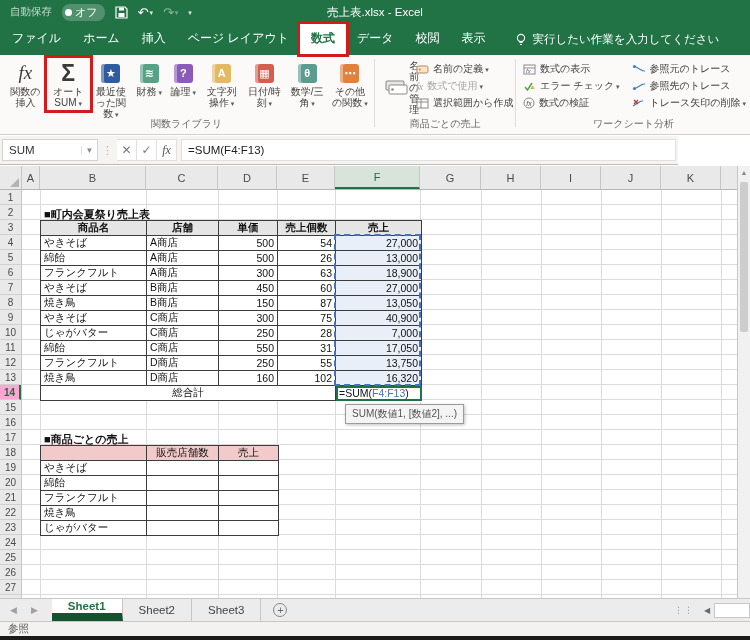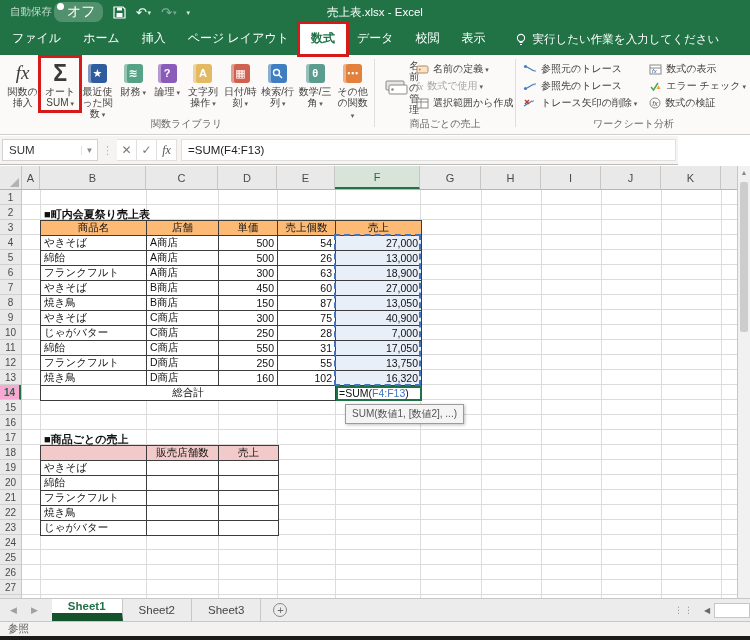--- a/index.html
+++ b/index.html
@@ -3,22 +3,22 @@
 <meta charset="utf-8">
 <style>
   * { margin:0; padding:0; box-sizing:border-box; }
   html,body { width:750px; height:640px; }
   body { font-family:"Liberation Sans","DejaVu Sans",sans-serif; font-size:11px; overflow:hidden; background:#fff; }
   .app { position:relative; width:750px; height:640px; background:#fff; }
 
   
   .titlebar { position:absolute; left:0; top:0; width:750px; height:24px; background:#217346; display:flex; align-items:center; color:#fff; }
   .qat { display:flex; align-items:center; gap:10px; padding-left:10px; }
-  .autosave { display:flex; align-items:center; gap:2px; color:rgba(255,255,255,.72); font-size:10.5px; }
-  .pill { display:flex; gap:3px; background:rgba(255,255,255,.22); border-radius:8px; padding:1px 7px 1px 3px; font-size:14px; color:#fff; }
+  .autosave { display:flex; align-items:center; gap:10px; color:rgba(255,255,255,.72); font-size:10.5px; }
+  .pill { display:flex; align-items:center; gap:3px; background:rgba(255,255,255,.22); border-radius:8px; padding:1px 7px 1px 3px; font-size:11px; color:#fff; }
   .pill .dot { width:7px; height:7px; border-radius:50%; background:#fff; display:inline-block; }
   .qicon { color:#fff; font-size:13px; line-height:1; display:flex; align-items:center; gap:1px; }
   .qicon.dim { opacity:.45; }
   .qcaret { font-size:7px; opacity:.85; }
   .wintitle { position:absolute; left:0; right:0; text-align:center; font-size:11.5px; color:#fff; pointer-events:none; }
 
   
   .tabbar { position:absolute; left:0; top:24px; width:750px; height:31px; background:#217346; display:flex; align-items:flex-end; }
   .tab { color:#fff; font-size:12px; padding:6px 11px 8px 11px; position:relative; }
   .tab.file { padding-left:12px; }
@@ -69,21 +69,21 @@
   .cellsbg { position:absolute; left:22px; top:24px; right:13px; bottom:0;
     background:repeating-linear-gradient(to bottom, #ffffff 0px, #ffffff 14px, #dcdcdc 14px, #dcdcdc 15px); }
   .vline { position:absolute; top:24px; bottom:0; width:1px; background:#dcdcdc; }
   .vscroll { position:absolute; right:0; top:0; width:13px; bottom:0; background:#f1f1f1; border-left:1px solid #c9c7c5; }
   .vscroll .arrow { height:14px; text-align:center; font-size:7px; color:#8a8886; line-height:14px; }
   .vscroll .thumb { position:absolute; left:2px; right:2px; top:16px; height:150px; background:#cdcdcd; border-radius:2px; }
 
   .sheettitle { position:absolute; left:44px; font-size:11px; font-weight:bold; color:#111; letter-spacing:0; white-space:nowrap; }
   table.sheet { position:absolute; border-collapse:collapse; table-layout:fixed; background:#fff; }
   table.sheet td, table.sheet th { border:1px solid #3c3c3c; height:15px; padding:0 3px; font-size:10.5px; font-weight:normal; color:#111; overflow:hidden; white-space:nowrap; }
-  table.t1 th { background:#fdba74; text-align:center; }
+  table.t1 th { background:#e5e5e5; text-align:center;font-weight:bold; }
   table.t2 th { background:#f2caca; text-align:center; }
   td.l { text-align:left; } td.r { text-align:right; } td.c { text-align:center; }
   table.t1 tr.sel td:last-child { background:#e9eff9; }
   td.editing { outline:2px solid #1f7246; outline-offset:-2px; background:#fff; text-align:left; padding-left:2px; }
   td.editing .ref { color:#4173c0; }
   .ants { position:absolute; border:2px dashed #4173c0; pointer-events:none; }
   .tooltip { position:absolute; background:#f4f4f4; border:1px solid #9b9b9b; box-shadow:1px 1px 3px rgba(0,0,0,.25); padding:2px 6px; font-size:10px; color:#555; white-space:nowrap; z-index:20; }
 
   
   .sheetbar { position:absolute; left:0; top:598px; width:750px; height:23px; background:#ececec; border-top:1px solid #c9c7c5; display:flex; align-items:stretch; }
@@ -196,31 +196,20 @@
           <span class="blabel caret">文字列操作</span>
         </div>
         <div class="bigbtn">
           <span class="bicon">
               <span class="book" style="background:#d2604f">▦</span>
             </span>
           <span class="blabel caret">日付/時刻</span>
         </div>
         <div class="bigbtn">
           <span class="bicon">
-              <span class="book" style="background:#3f7ec1">
-                <svg width="11" height="11" viewBox="0 0 11 11">
-                  <circle cx="4.5" cy="4.5" r="3" fill="none" stroke="#fff" stroke-width="1.4"></circle>
-                  <path d="M7 7l3 3" stroke="#fff" stroke-width="1.4"></path>
-                </svg>
-              </span>
-            </span>
-          <span class="blabel caret">検索/行列</span>
-        </div>
-        <div class="bigbtn">
-          <span class="bicon">
               <span class="book" style="background:#5a9c8e">θ</span>
             </span>
           <span class="blabel caret">数学/三角</span>
         </div>
         <div class="bigbtn">
           <span class="bicon">
               <span class="book" style="background:#e3813c">⋯</span>
             </span>
           <span class="blabel caret">その他の関数</span>
         </div>
@@ -265,20 +254,44 @@
       </div>
       <div class="glabel">商品ごとの売上</div>
     </div>
 
     <div class="gdivider"></div>
 
     <div class="rgroup" style="flex:1">
       <div class="bigrow" style="gap:8px">
         <div class="smallcol">
           <div class="smallbtn">
+            <svg width="13" height="11" viewBox="0 0 13 11">
+                <rect x="1" y="1" width="11" height="9" fill="#fff" stroke="#8a8886"></rect>
+                <path d="M1 4h11" stroke="#8a8886"></path>
+                <text x="3" y="9" font-size="6" fill="#2f5b9f" font-style="italic">fx</text>
+              </svg>
+            <span>数式の表示</span>
+          </div>
+          <div class="smallbtn">
+            <svg width="13" height="11" viewBox="0 0 13 11">
+                <path d="M2 6l2.5 3L9 2" fill="none" stroke="#4ca64c" stroke-width="1.5"></path>
+                <path d="M9.5 4.5l2 3.5h-4z" fill="#f0a030"></path>
+              </svg>
+            <span class="caret">エラー チェック</span>
+          </div>
+          <div class="smallbtn">
+            <svg width="12" height="12" viewBox="0 0 12 12">
+                <circle cx="6" cy="6" r="5" fill="none" stroke="#8a8886"></circle>
+                <text x="3.2" y="8.6" font-size="7" fill="#555" font-style="italic">fx</text>
+              </svg>
+            <span>数式の検証</span>
+          </div>
+        </div>
+        <div class="smallcol">
+          <div class="smallbtn">
             <svg width="14" height="10" viewBox="0 0 14 10">
                 <circle cx="2.5" cy="2.5" r="1.6" fill="#3f7ec1"></circle>
                 <path d="M4 3l7 4" stroke="#3f7ec1" stroke-width="1.2"></path>
                 <path d="M11 7l2 1-1-2.5z" fill="#3f7ec1"></path>
               </svg>
             <span>参照元のトレース</span>
           </div>
           <div class="smallbtn">
             <svg width="14" height="10" viewBox="0 0 14 10">
                 <circle cx="2.5" cy="7.5" r="1.6" fill="#3f7ec1"></circle>
@@ -287,44 +300,20 @@
               </svg>
             <span>参照先のトレース</span>
           </div>
           <div class="smallbtn">
             <svg width="14" height="10" viewBox="0 0 14 10">
                 <path d="M1 8l8-5" stroke="#3f7ec1" stroke-width="1.2"></path>
                 <path d="M9 3l2-1-1 2.5z" fill="#3f7ec1"></path>
                 <path d="M2 2l4 4M6 2L2 6" stroke="#c0392b" stroke-width="1.4"></path>
               </svg>
             <span class="caret">トレース矢印の削除</span>
-          </div>
-        </div>
-        <div class="smallcol">
-          <div class="smallbtn">
-            <svg width="13" height="11" viewBox="0 0 13 11">
-                <rect x="1" y="1" width="11" height="9" fill="#fff" stroke="#8a8886"></rect>
-                <path d="M1 4h11" stroke="#8a8886"></path>
-                <text x="3" y="9" font-size="6" fill="#2f5b9f" font-style="italic">fx</text>
-              </svg>
-            <span>数式の表示</span>
-          </div>
-          <div class="smallbtn">
-            <svg width="13" height="11" viewBox="0 0 13 11">
-                <path d="M2 6l2.5 3L9 2" fill="none" stroke="#4ca64c" stroke-width="1.5"></path>
-                <path d="M9.5 4.5l2 3.5h-4z" fill="#f0a030"></path>
-              </svg>
-            <span class="caret">エラー チェック</span>
-          </div>
-          <div class="smallbtn">
-            <svg width="12" height="12" viewBox="0 0 12 12">
-                <circle cx="6" cy="6" r="5" fill="none" stroke="#8a8886"></circle>
-                <text x="3.2" y="8.6" font-size="7" fill="#555" font-style="italic">fx</text>
-              </svg>
-            <span>数式の検証</span>
           </div>
         </div>
       </div>
       <div class="glabel">ワークシート分析</div>
     </div>
   </div>
 
   <div class="fbar">
     <div class="namebox">
       <span class="nval">SUM</span>

